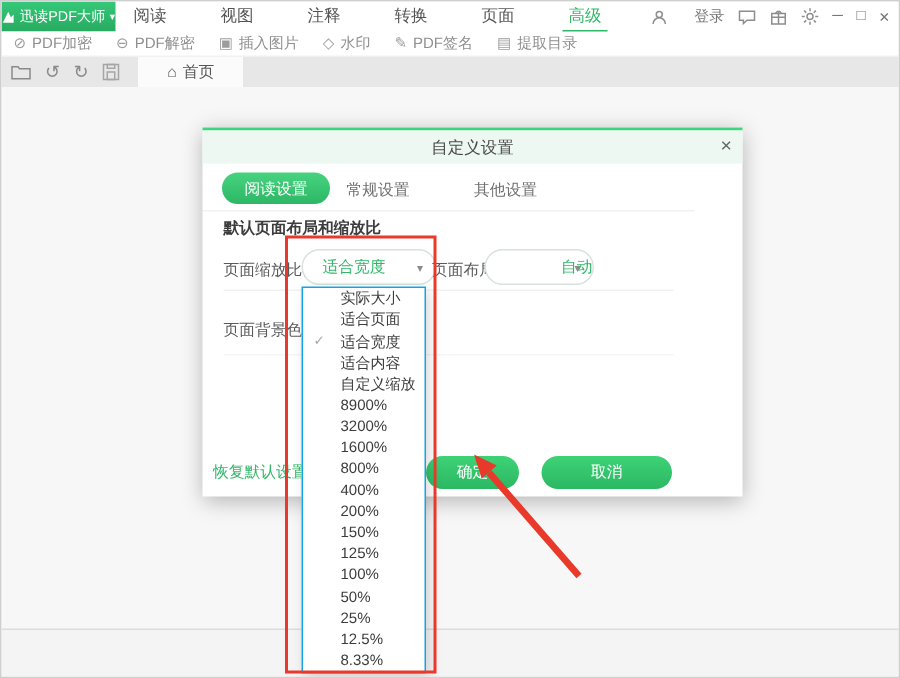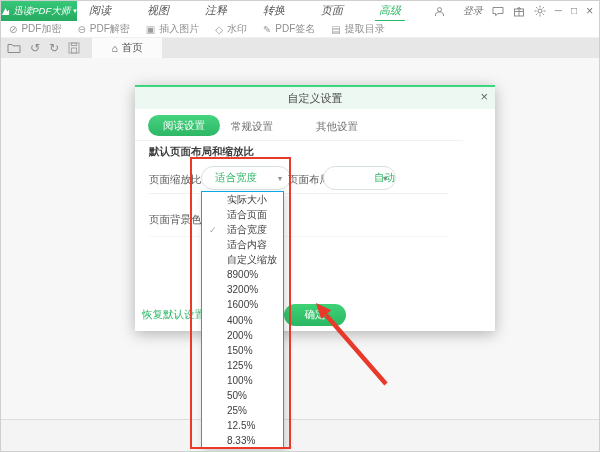--- a/index.html
+++ b/index.html
@@ -1,21 +1,21 @@
 <!DOCTYPE html>
 <html><head>
 <meta charset="utf-8">
 <style>
   html,body{margin:0;padding:0;background:#e9e9e9;}
   *{box-sizing:border-box;font-family:"Liberation Sans","DejaVu Sans",sans-serif;}
   #stage{position:relative;width:600px;height:452px;background:#fff;overflow:hidden;border:1px solid #cfcfcf;}
   .abs{position:absolute;}
 
   
-  .menubar{left:0;top:0;width:600px;height:20px;background:#fff;display:flex;align-items:center;z-index:3;font-style:italic;}
+  .menubar{left:0;top:0;width:600px;height:20px;background:#fff;display:flex;align-items:center;z-index:3;}
   .appbtn{height:20px;width:76px;background:linear-gradient(180deg,#36c878,#27aa60);color:#fff;
           display:flex;align-items:center;justify-content:center;gap:3px;font-size:9.5px;cursor:pointer;}
   .applogo{width:9px;height:9px;display:inline-block;}
   .menus{display:flex;margin-left:8px;gap:28px;}
   .menu{font-size:11px;color:#555;padding:3px 4px 2px;cursor:pointer;}
   .menu.active{color:#2fb868;border-bottom:2px solid #2fb868;}
   .winicons{margin-left:auto;display:flex;align-items:center;gap:9px;padding-right:8px;color:#8d8d8d;}
   .login{display:flex;align-items:center;gap:18px;font-size:10px;color:#777;cursor:pointer;}
   .sysico{font-size:10px;color:#777;cursor:pointer;line-height:1;}
   .svgico{display:inline-block;vertical-align:middle;cursor:pointer;}
@@ -283,34 +283,36 @@
       <span class="val">自动</span>
       <span class="caret">▾</span>
     </div>
 
     <div class="ddiv" style="left:14px;top:106px;width:300px;"></div>
     <span class="dlabel" style="left:14px;top:126px;">页面背景色</span>
     <div class="ddiv" style="left:14px;top:149px;width:300px;background:#f5f5f5;"></div>
 
     <span class="restore">恢复默认设置</span>
     <div class="dbtn okbtn">确定</div>
+    <div class="dbtn cancelbtn">取消</div>
   </div>
 
   <div class="abs dropdown">
     <div class="opt">实际大小</div>
     <div class="opt">适合页面</div>
     <div class="opt">
         <span class="chk">✓</span>
         <span>适合宽度</span>
       </div>
     <div class="opt">适合内容</div>
     <div class="opt">自定义缩放</div>
     <div class="opt">8900%</div>
     <div class="opt">3200%</div>
     <div class="opt">1600%</div>
+    <div class="opt">800%</div>
     <div class="opt">400%</div>
     <div class="opt">200%</div>
     <div class="opt">150%</div>
     <div class="opt">125%</div>
     <div class="opt">100%</div>
     <div class="opt">50%</div>
     <div class="opt">25%</div>
     <div class="opt">12.5%</div>
     <div class="opt">8.33%</div>
   </div>

